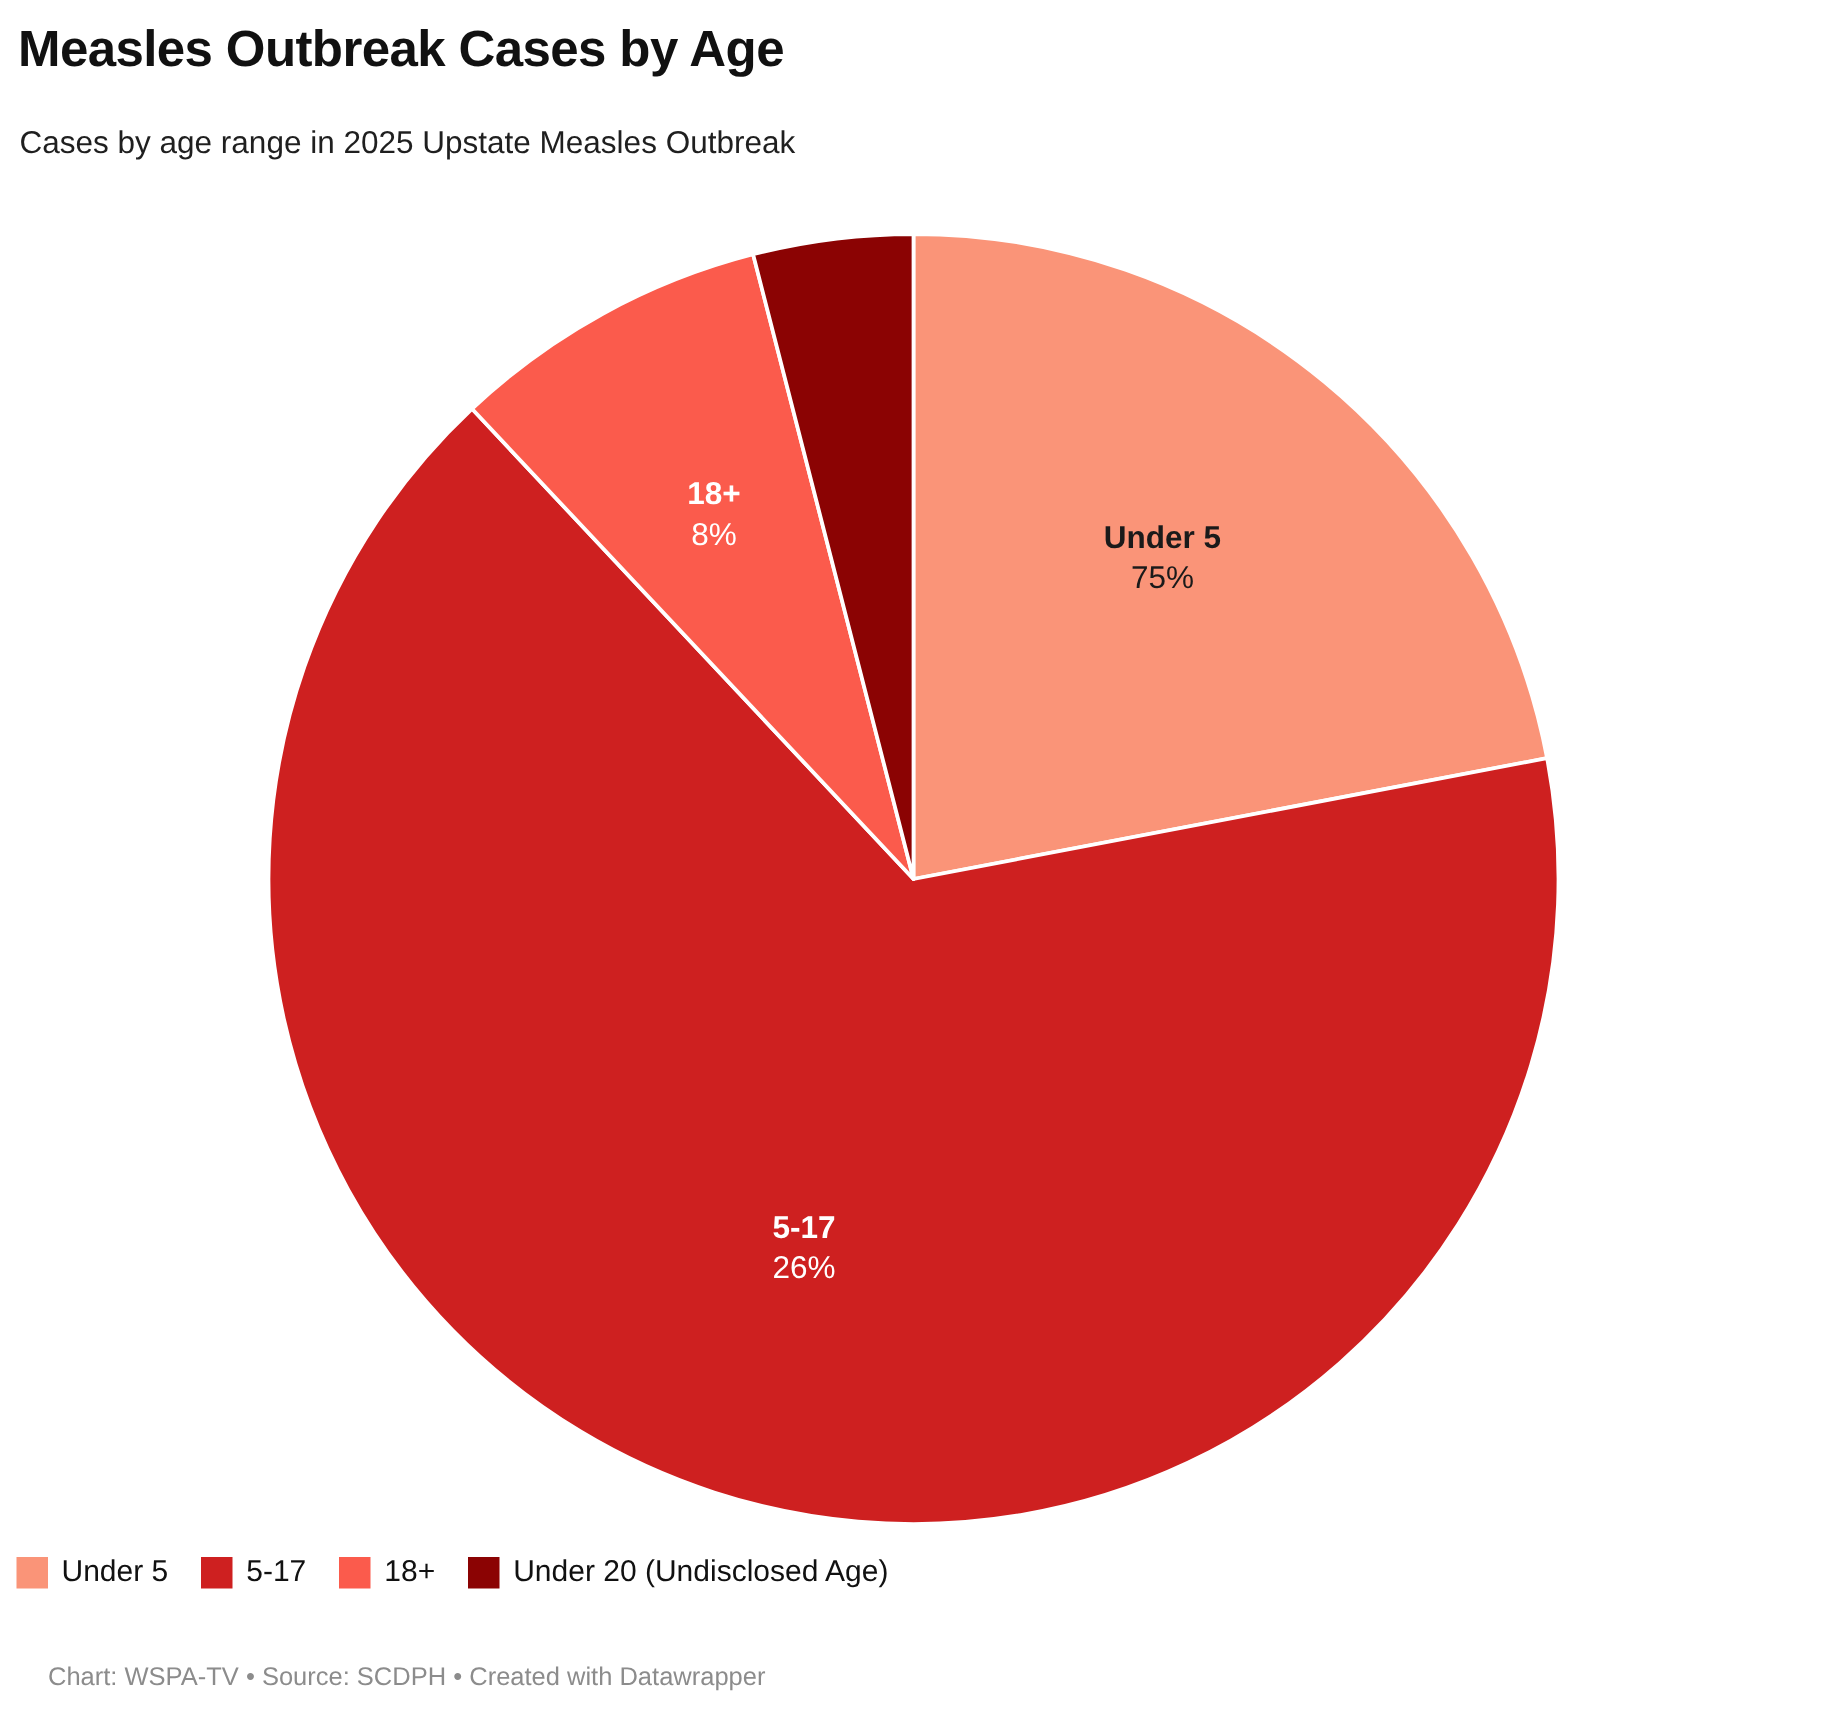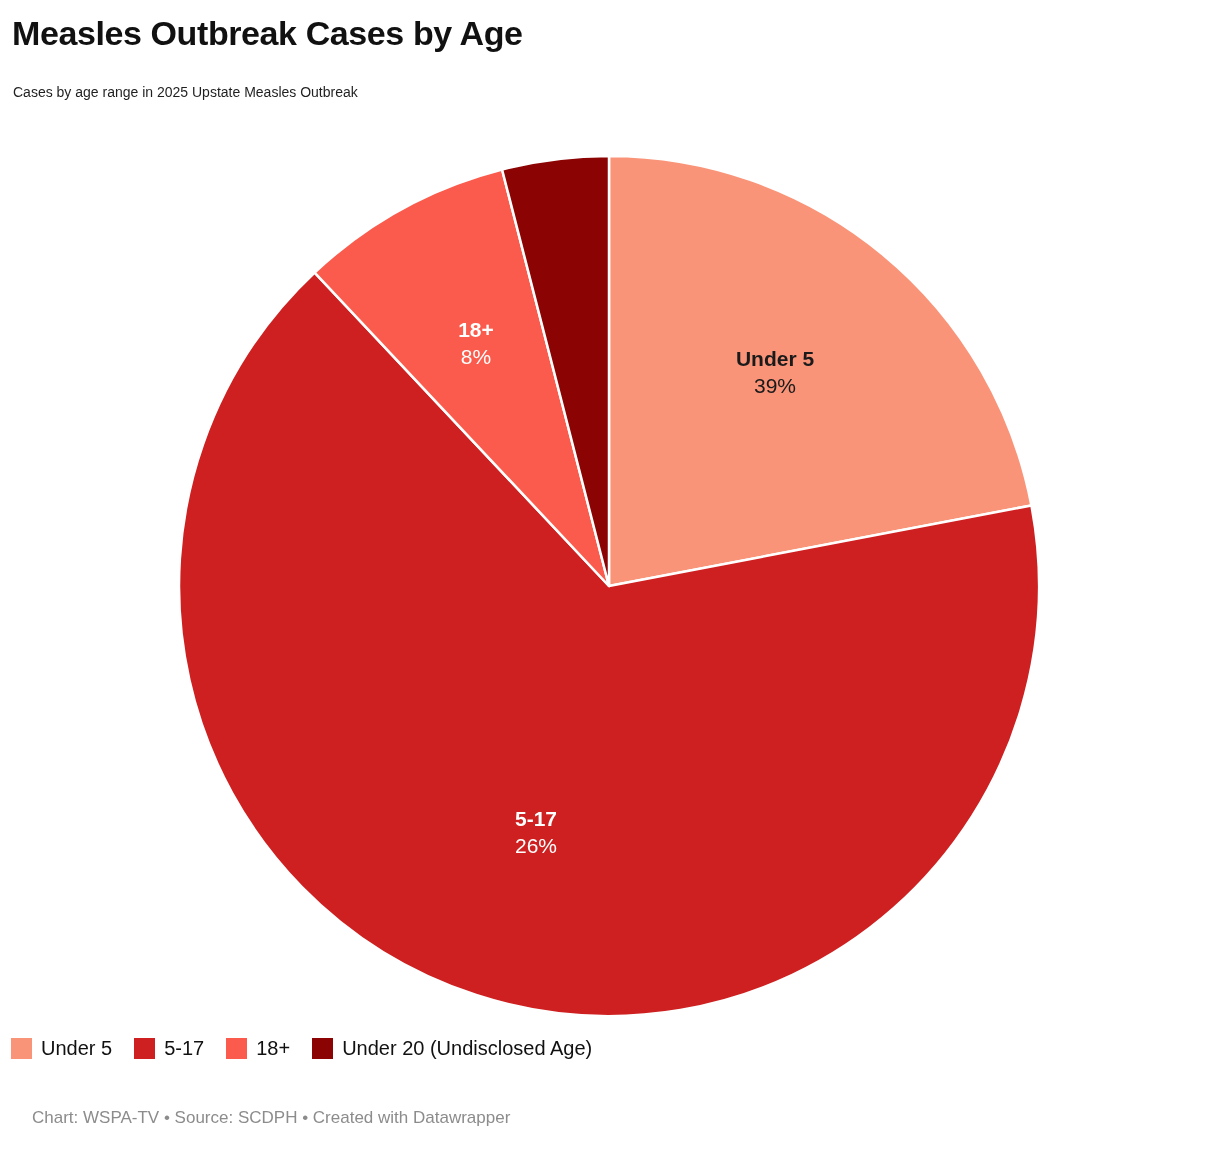--- a/index.html
+++ b/index.html
@@ -29,21 +29,21 @@
     font-size: 34px;
     font-weight: bold;
     letter-spacing: -0.4px;
     color: #111111;
     white-space: nowrap;
   }
   .chart-subtitle {
     position: absolute;
     left: 13px;
     top: 84px;
-    font-size: 14px;
+    font-size: 21px;
     font-weight: normal;
     color: #1f1f1f;
     white-space: nowrap;
   }
   .pie-wrap {
     position: absolute;
     left: 0;
     top: 120px;
     width: 1220px;
     height: 900px;
@@ -117,21 +117,21 @@
       <g id="pie-slices">
           <path d="M 609 466 L 609 36 A 430 430 0 0 1 1031.383517813336 385.42603472813846 Z" fill="#FA9478" stroke="#ffffff" stroke-width="2.5" stroke-linejoin="round"></path>
           <path d="M 609 466 L 1031.383517813336 385.42603472813846 A 430 430 0 1 1 314.6447444506638 152.54349020879312 Z" fill="#CE2020" stroke="#ffffff" stroke-width="2.5" stroke-linejoin="round"></path>
           <path d="M 609 466 L 314.6447444506638 152.54349020879312 A 430 430 0 0 1 502.0633485191126 49.50924071468859 Z" fill="#FB5B4C" stroke="#ffffff" stroke-width="2.5" stroke-linejoin="round"></path>
           <path d="M 609 466 L 502.0633485191126 49.50924071468859 A 430 430 0 0 1 608.9999999999999 36 Z" fill="#8B0303" stroke="#ffffff" stroke-width="2.5" stroke-linejoin="round"></path>
         </g>
     </svg>
 
     <div class="slice-label" style="left: 675px; top: 226px; width: 200px;">
       <span class="lbl-name">Under 5</span>
-      <span class="lbl-val">39%</span>
+      <span class="lbl-val">75%</span>
     </div>
 
     <div class="slice-label" style="left: 436px; top: 686px; width: 200px; color:#ffffff;">
       <span class="lbl-name">5-17</span>
       <span class="lbl-val">26%</span>
     </div>
 
     <div class="slice-label" style="left: 381px; top: 197px; width: 190px; color:#ffffff;">
       <span class="lbl-name">18+</span>
       <span class="lbl-val">8%</span>

